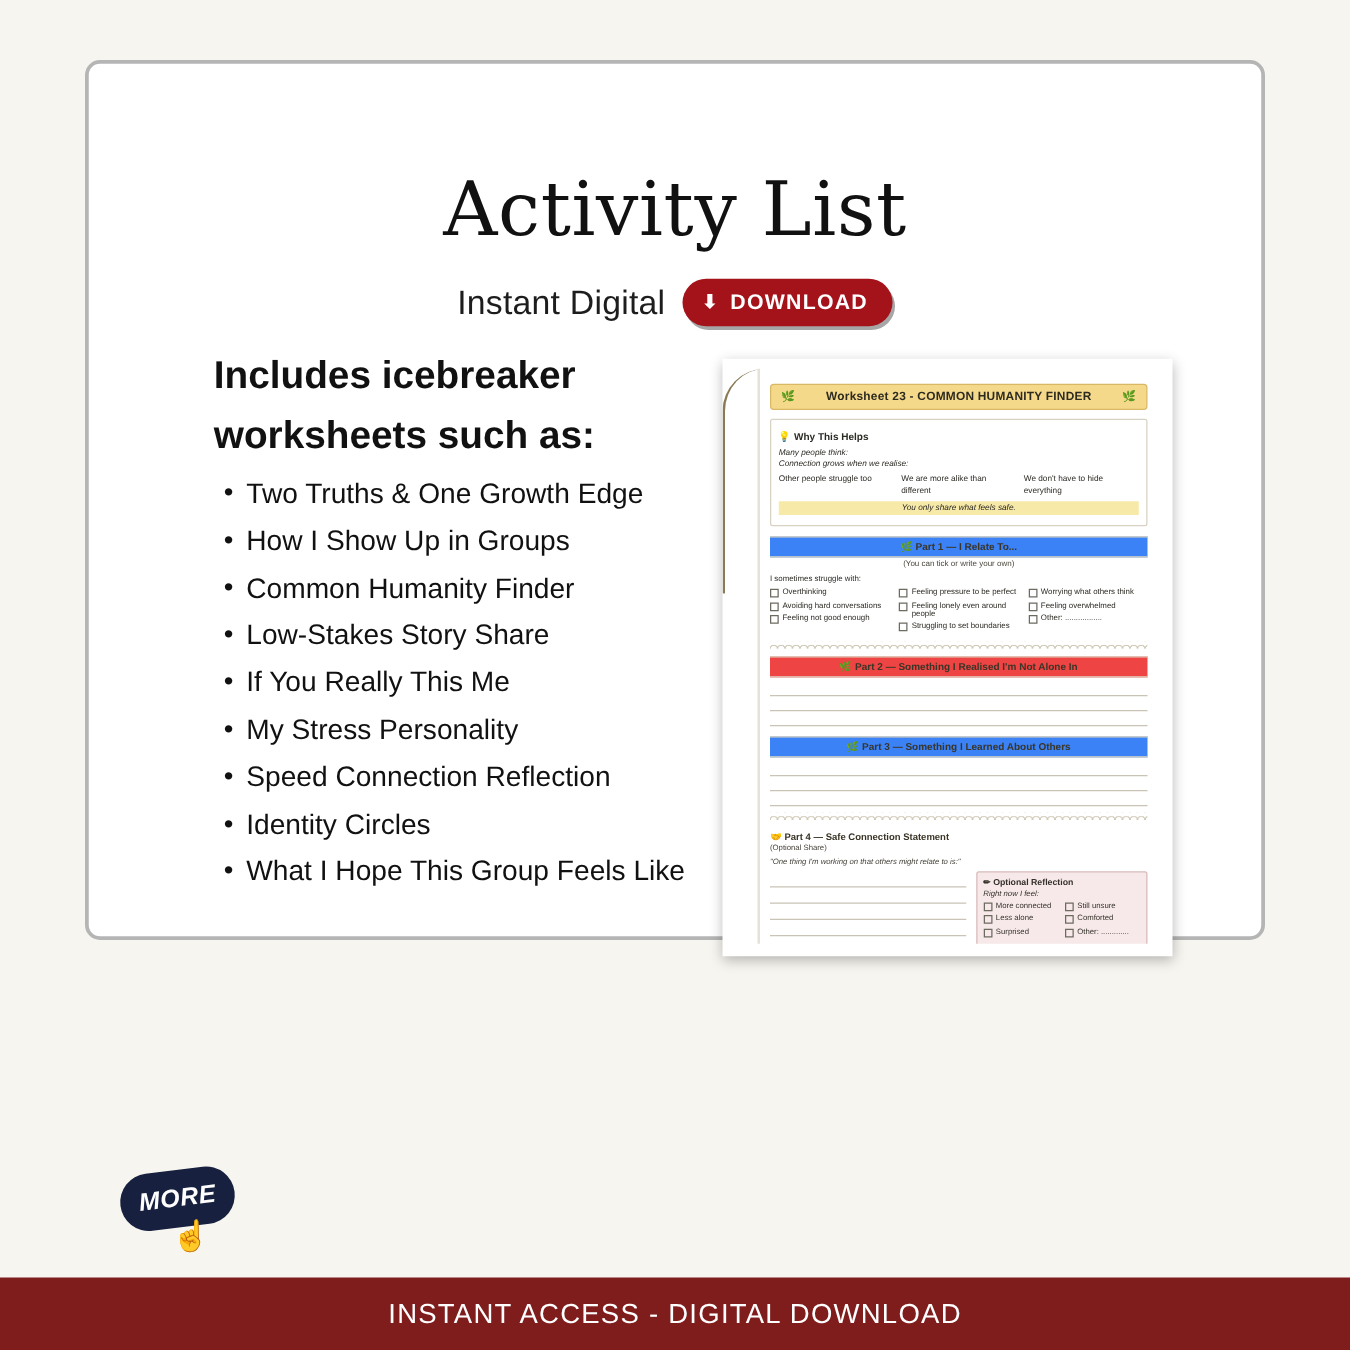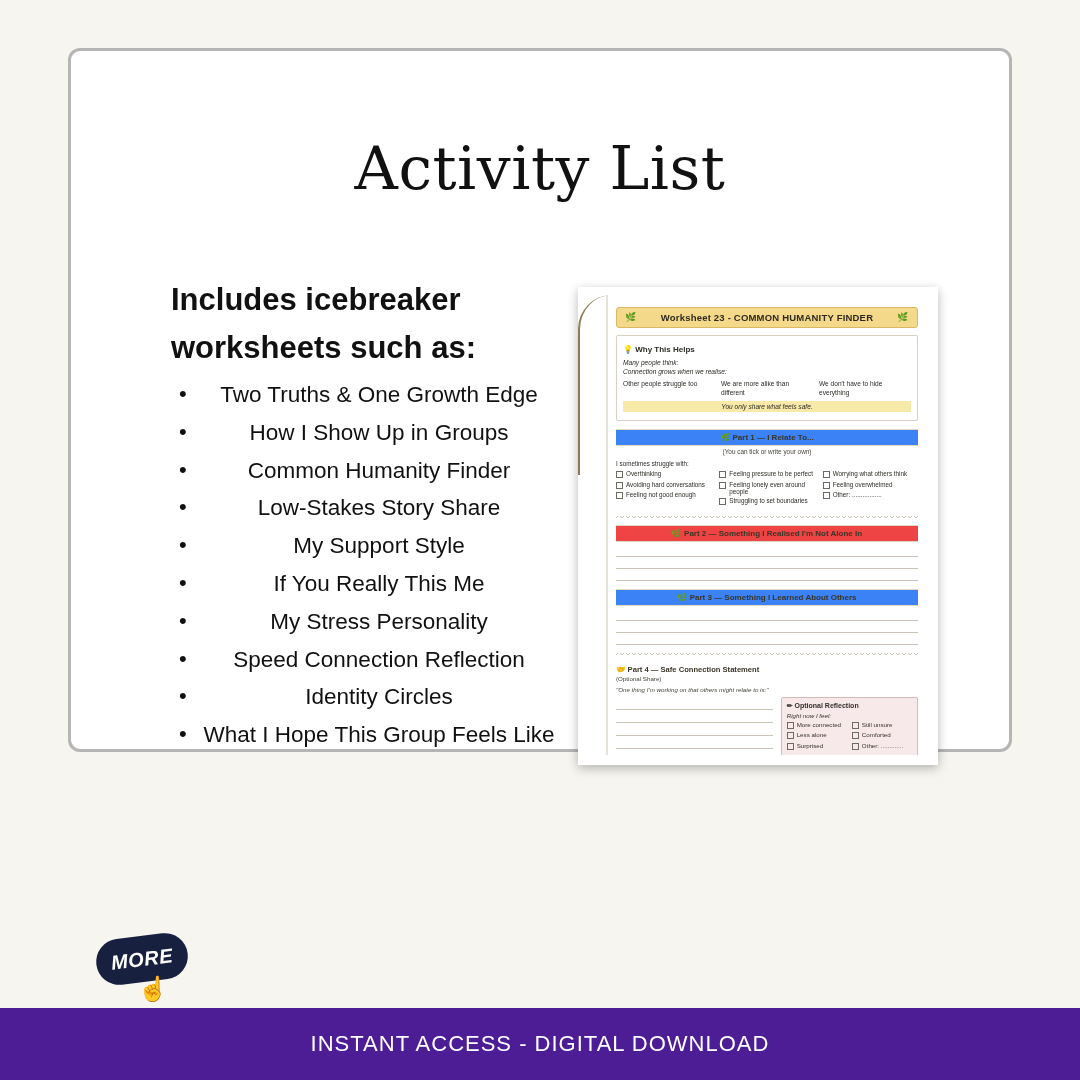--- a/index.html
+++ b/index.html
@@ -90,21 +90,20 @@
     font-size: 31px;
     font-weight: bold;
     color: #111;
     line-height: 1.55;
     margin: 0 0 4px 0;
   }
   ul.items {
     list-style: none;
     margin: 0;
     padding: 0;
-    text-align: center;
   }
   ul.items li {
     font-size: 22.5px;
     color: #111;
     line-height: 1.68;
     padding-left: 26px;
     position: relative;
   }
   ul.items li::before {
     content: "\2022";
@@ -332,48 +331,54 @@
     font-size: 24px;
     color: #17213f;
   }
 
   
   .footer {
     position: absolute;
     left: 0;
     bottom: 0;
     width: 1080px;
-    height: 72px;
-    background: #4c1d95;
+    height: 58px;
+    background: #7f1d1d;
     display: flex;
     align-items: center;
     justify-content: center;
   }
   .footer span {
     color: #ffffff;
     font-size: 22px;
     letter-spacing: 1px;
   }
 </style>
 </head>
 <body>
 
 <div class="page">
 
   <div class="title">Activity List</div>
 
+  <div class="subrow">
+    <div class="subtitle">Instant Digital</div>
+    <button class="download-btn">
+      <span class="dl-arrow">⬇</span>
+      <span>DOWNLOAD</span>
+    </button>
+  </div>
 
   <div class="left-col">
     <p class="intro">Includes icebreaker worksheets such as:</p>
     <ul class="items">
       <li>Two Truths &amp; One Growth Edge</li>
       <li>How I Show Up in Groups</li>
       <li>Common Humanity Finder</li>
       <li>Low-Stakes Story Share</li>
-      <li>My Support Style</li>
       <li>If You Really This Me</li>
       <li>My Stress Personality</li>
       <li>Speed Connection Reflection</li>
       <li>Identity Circles</li>
       <li>What I Hope This Group Feels Like</li>
     </ul>
   </div>
 
   <div class="preview">
     <div class="curve"></div>

